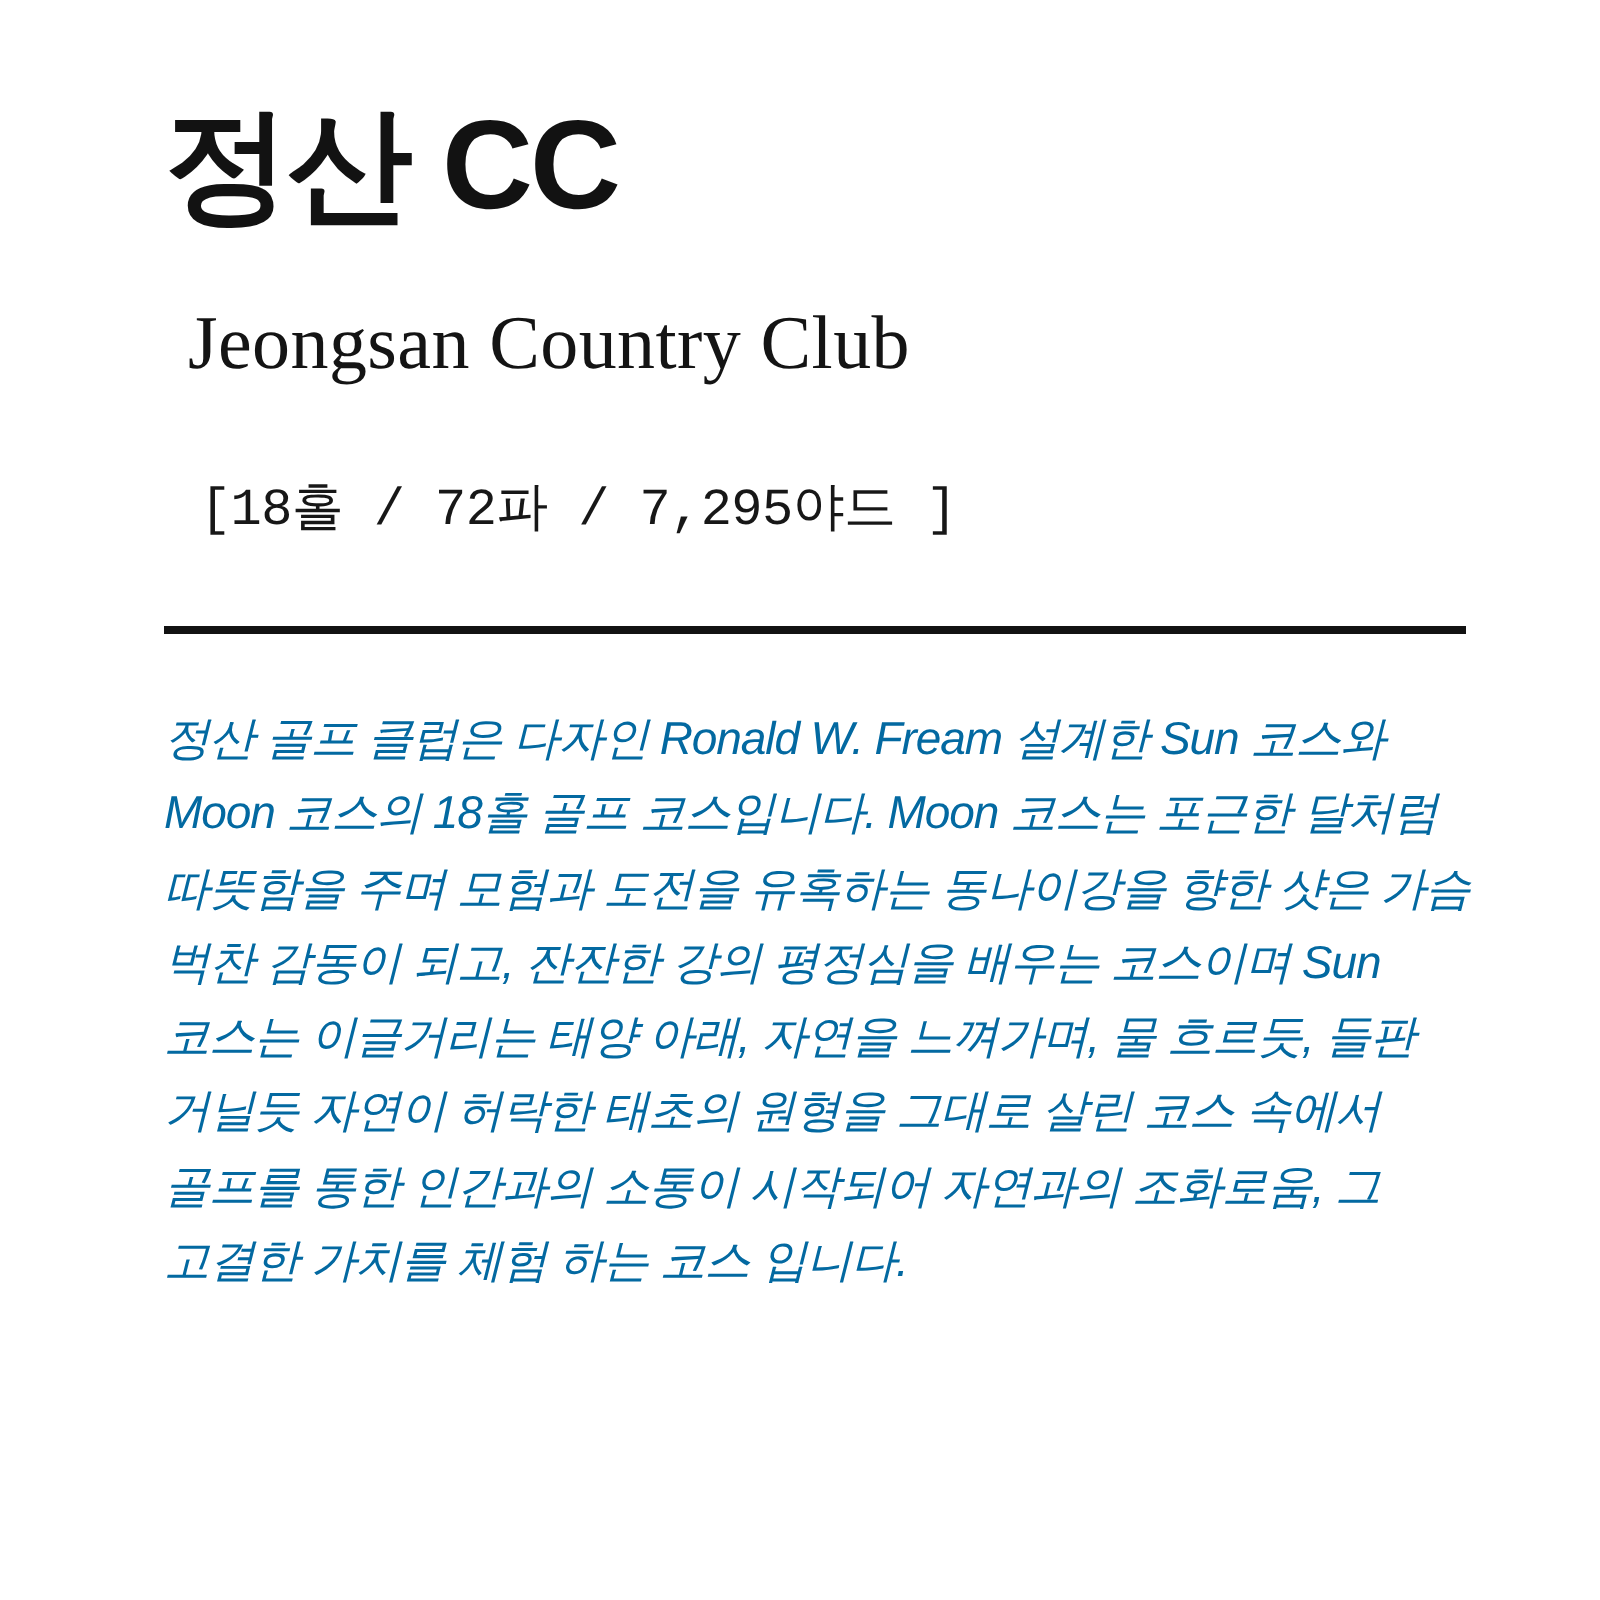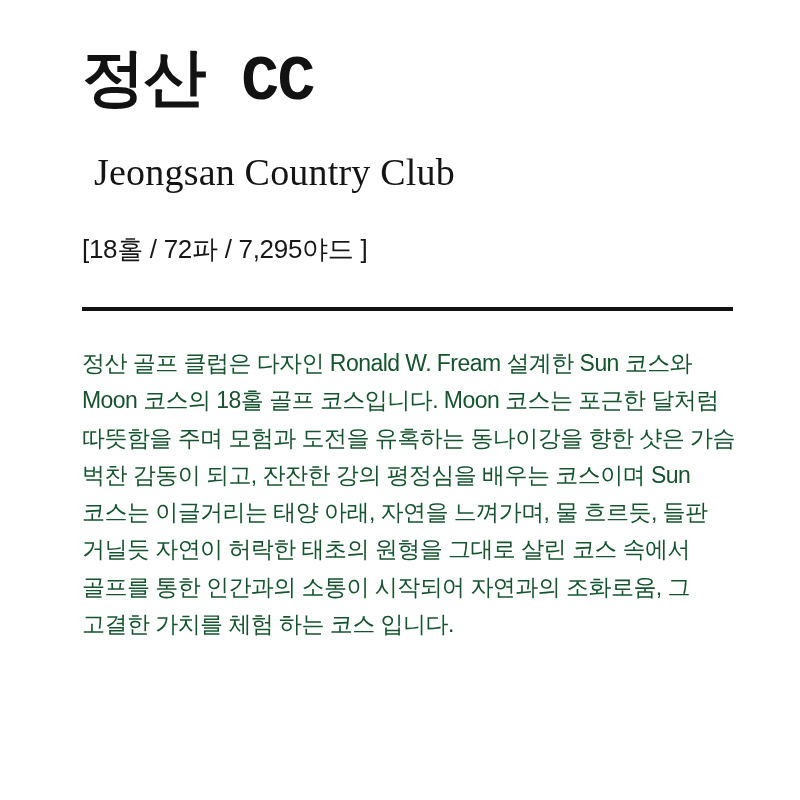--- a/index.html
+++ b/index.html
@@ -16,68 +16,69 @@
     overflow: hidden;
   }
   .page {
     box-sizing: border-box;
     width: 800px;
     height: 800px;
     padding: 44px 64px 0 82px;
     position: relative;
   }
   .title-kr {
-    font-family: Liberation Mono, monospace;
+    font-family: Liberation Sans, sans-serif;
     font-size: 63px;
     font-weight: 700;
     letter-spacing: -1.5px;
     line-height: 1.05;
     color: #121212;
     margin: 0;
     padding-top: 6px;
   }
   .title-en {
     font-family: "Liberation Serif", serif;
     font-size: 38px;
     font-weight: 400;
     letter-spacing: 0.2px;
     line-height: 1.1;
     color: #141414;
     margin: 12px;
     padding-top: 24px;
   }
   .specs {
-    font-family: Liberation Sans, sans-serif;
+    font-family: Liberation Mono, monospace;
     font-size: 26px;
     font-weight: 400;
     letter-spacing: -0.3px;
     line-height: 1.2;
     color: #171717;
-    margin: 0;
+    margin: 18px;
     padding-top: 28px;
   }
   .rule {
     border: 0;
     border-top: 4px solid #121212;
     margin: 0;
     width: 651px;
     margin-top: 42px;
   }
   .body-text {
     font-family: "Liberation Sans", sans-serif;
     font-size: 23px;
     font-weight: 400;
     line-height: 1.62;
     letter-spacing: -0.55px;
-    color: #14532d;
+    color: #0369a1;
     margin: 0;
     padding-top: 34px;
     width: 668px;
     text-align: left;
     word-break: keep-all;
+    font-style: italic;
   }
 </style>
 </head>
 <body>
 
 <div class="page">
 
   <h1 class="title-kr">정산 CC</h1>
 
   <h2 class="title-en">Jeongsan Country Club</h2>

